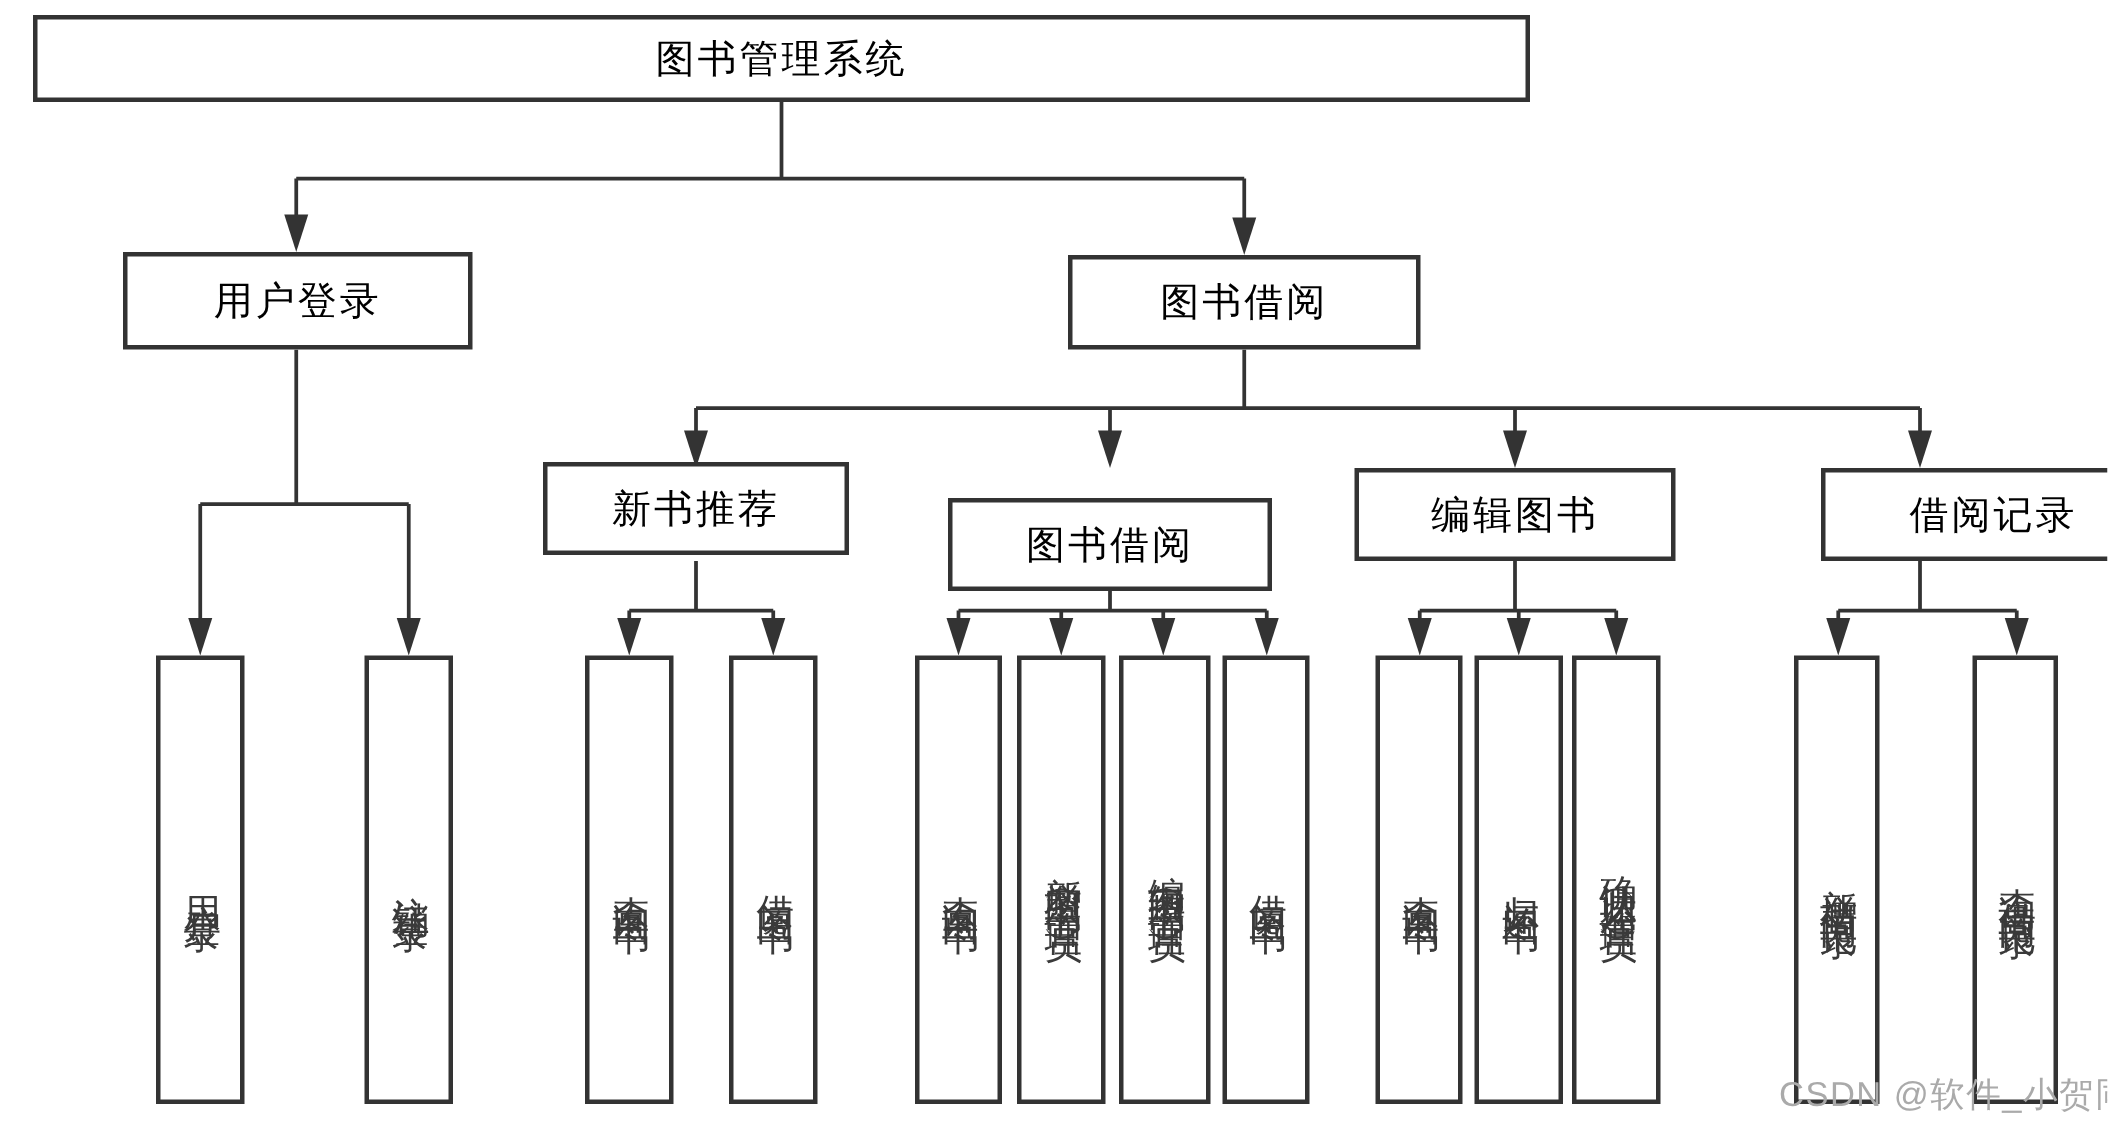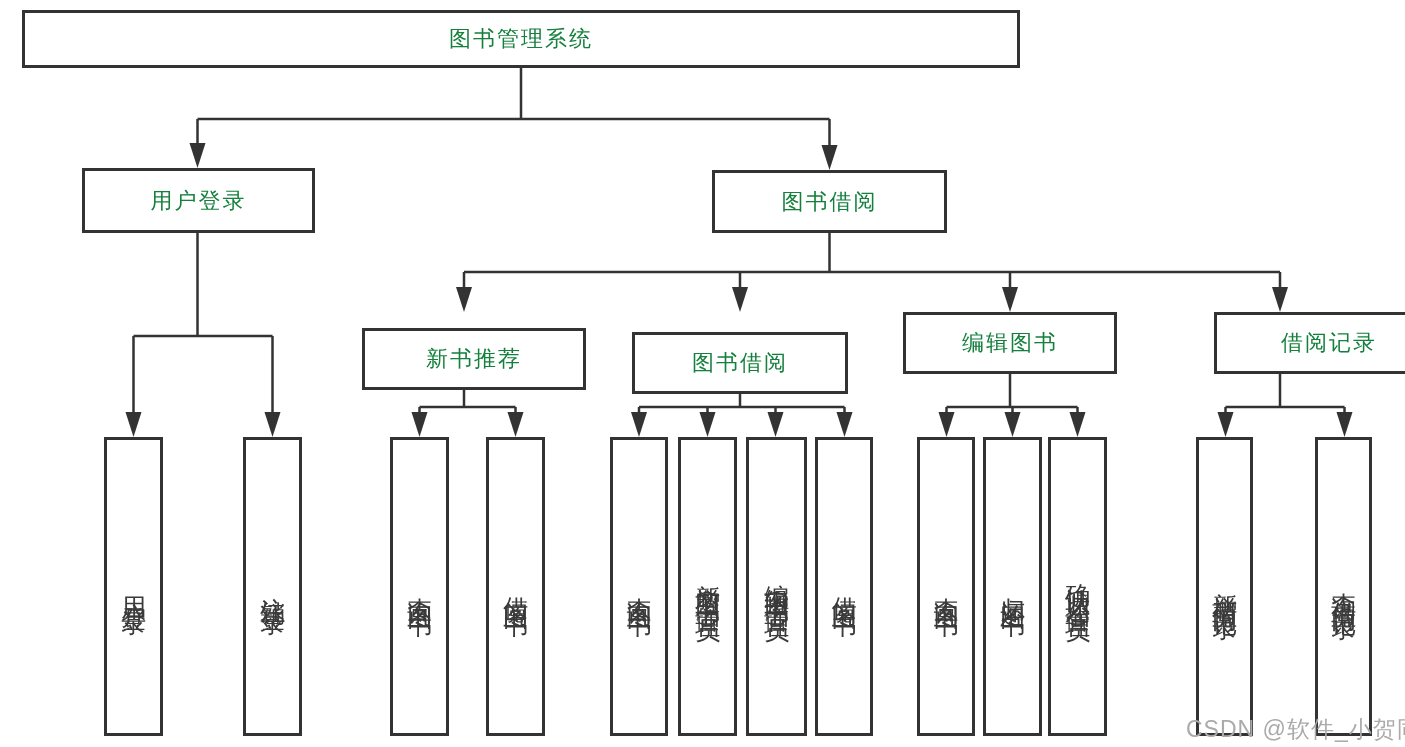--- a/index.html
+++ b/index.html
@@ -27,22 +27,22 @@
     position: absolute;
     box-sizing: border-box;
     border: 3px solid #333333;
     background: #ffffff;
     display: flex;
     align-items: center;
     justify-content: center;
     z-index: 2;
   }
   .h-label {
-    font-size: 22px;
-    color: #15803d;
+    font-size: 26px;
+    color: #000000;
     letter-spacing: 2px;
     white-space: nowrap;
   }
   .v-label {
     writing-mode: vertical-rl;
     font-size: 25px;
     line-height: 1.1;
     color: #3a3a3a;
     letter-spacing: 5px;
     white-space: nowrap;
@@ -107,21 +107,21 @@
     <span class="h-label">图书管理系统</span>
   </div>
 
   <div class="node" style="left:82px; top:168px; width:233px; height:65px;">
     <span class="h-label">用户登录</span>
   </div>
   <div class="node" style="left:712px; top:170px; width:235px; height:63px;">
     <span class="h-label">图书借阅</span>
   </div>
 
-  <div class="node" style="left:362px; top:328px; width:224px; height:62px;">
+  <div class="node" style="left:362px; top:308px; width:204px; height:62px;">
     <span class="h-label">新书推荐</span>
   </div>
   <div class="node" style="left:632px; top:332px; width:216px; height:62px;">
     <span class="h-label">图书借阅</span>
   </div>
   <div class="node" style="left:903px; top:312px; width:214px; height:62px;">
     <span class="h-label">编辑图书</span>
   </div>
   <div class="node" style="left:1214px; top:312px; width:214px; height:62px;padding-left:16px;">
     <span class="h-label">借阅记录</span>

